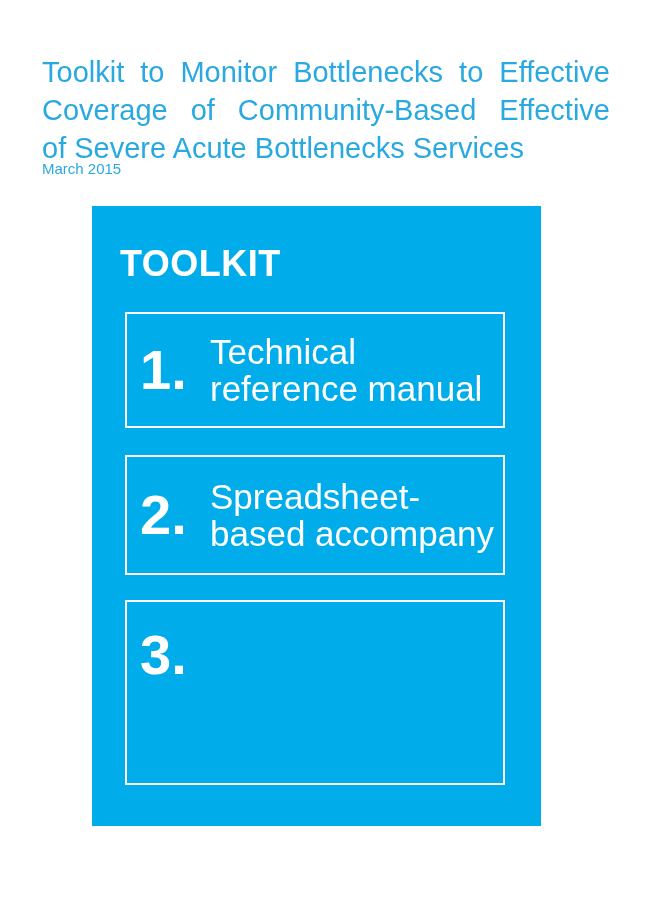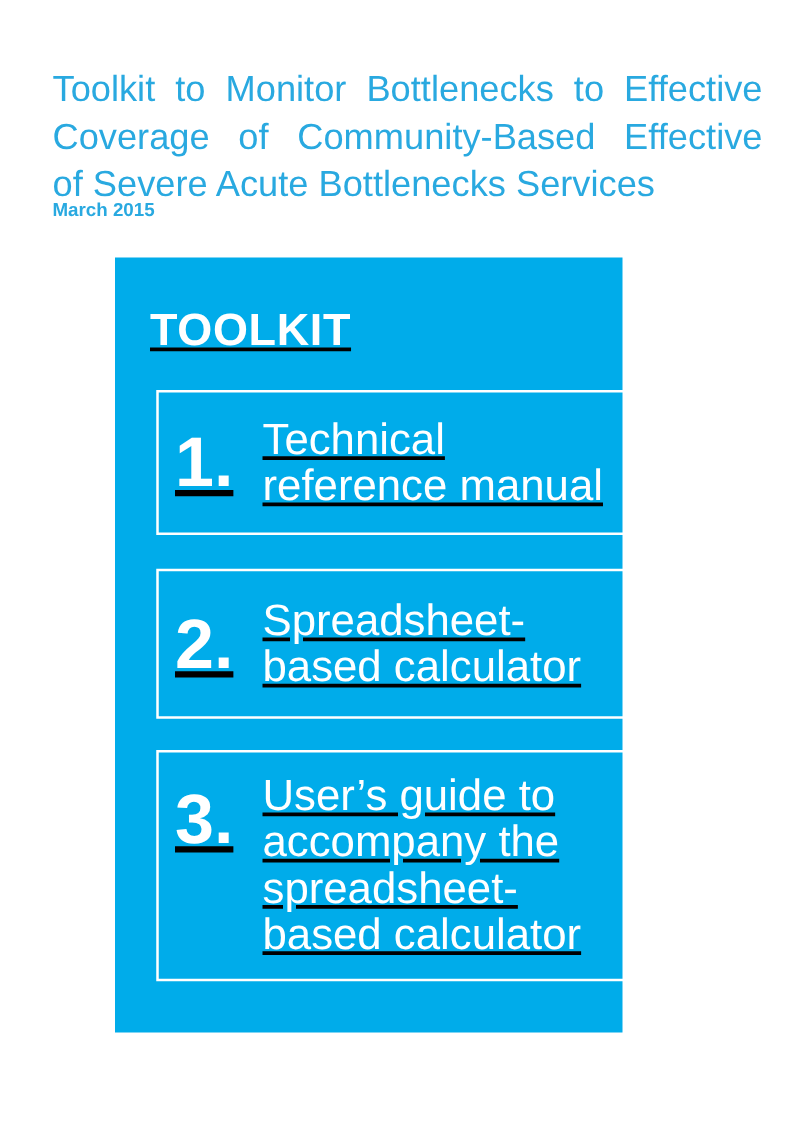--- a/index.html
+++ b/index.html
@@ -34,33 +34,32 @@
   .title-line.just {
     text-align: justify;
     text-align-last: justify;
   }
   .date {
     position: absolute;
     left: 42px;
     top: 160px;
     color: #29A9E0;
     font-size: 15px;
-    font-weight: 700;
+    font-weight: 400;
   }
   
   .toolkit-box {
     position: absolute;
     left: 92px;
     top: 206px;
-    width: 406px;
+    width: 449px;
     height: 620px;
     box-sizing: border-box;
     padding: 40px 33px 0 33px;
     background: #00ACEA;
-    text-decoration: underline;
   }
   .toolkit-heading {
     color: #ffffff;
     font-size: 36px;
     font-weight: 700;
     line-height: 1;
     letter-spacing: 0.5px;
     margin: 0 0 30px -5px;
   }
   .ibox {
@@ -112,22 +111,21 @@
 
     <div class="toolkit-heading">TOOLKIT</div>
 
     <div class="ibox ibox1">
       <div class="num">1.</div>
       <div class="txt">Technical reference manual</div>
     </div>
 
     <div class="ibox ibox2">
       <div class="num">2.</div>
-      <div class="txt">Spreadsheet-based calculator</div>
+      <div class="txt">Spreadsheet-based accompany</div>
     </div>
 
     <div class="ibox ibox3">
       <div class="num">3.</div>
-      <div class="txt">User’s guide to accompany the spreadsheet-based calculator</div>
     </div>
 
   </div>
 </div>
 
 </body></html>

